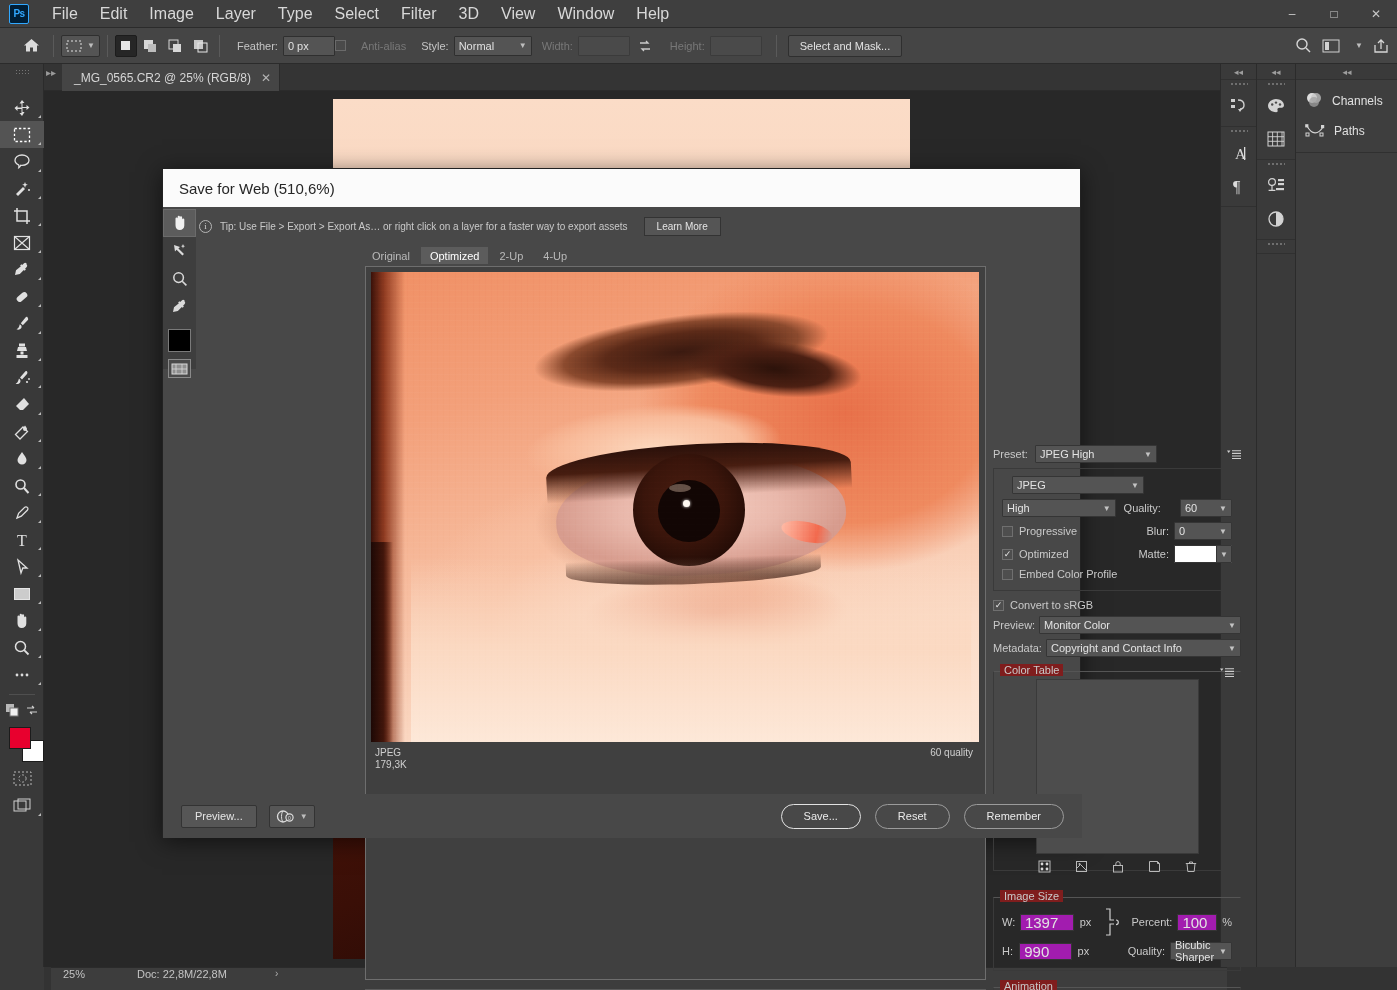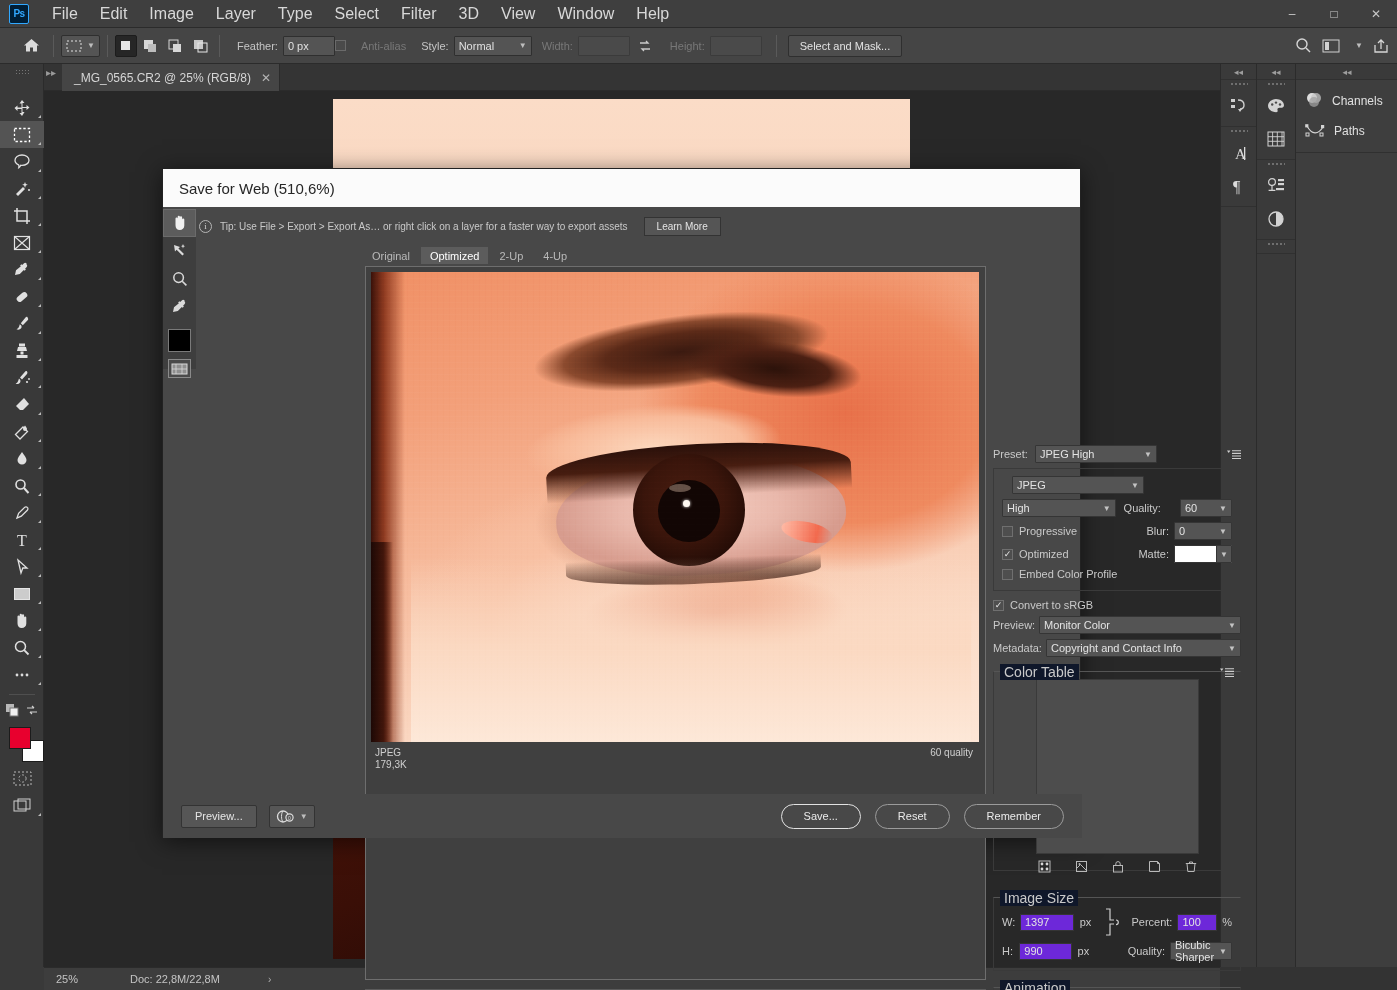--- a/index.html
+++ b/index.html
@@ -205,22 +205,22 @@
     height:33px; display:flex; align-items:center; justify-content:center;
   }
   .panel-tab{
     height:30px; display:flex; align-items:center; gap:8px; padding-left:8px;
     color:#e0e0e0; font-size:12px;
   }
   .panel-tabs{ border-bottom:1px solid #303030; padding-top:6px; padding-bottom:6px; }
 
   
   .statusbar{
-    position:absolute; left:44px; top:967px; width:1176px; height:23px;
-    background:#3d3d3d; display:flex; align-items:center; border-top:1px solid #2b2b2b;
+    position:absolute; left:51px; top:967px; width:1176px; height:23px;
+    background:#3d3d3d; display:flex; align-items:flex-start; border-top:1px solid #2b2b2b;
     color:#c4c4c4; font-size:11px;
   }
   .sb-zoom{ width:68px; padding-left:12px; }
   .sb-doc{ padding-left:18px; }
   .sb-arrow{ margin-left:48px; color:#b0b0b0; font-size:10px; }
   .left-strip{ position:absolute; left:0; top:967px; width:44px; height:23px; background:#393939; }
 
   
   .sfw{
     position:absolute; left:162px; top:168px; width:919px; height:670px;
@@ -387,37 +387,37 @@
   .row{ display:flex; align-items:center; margin-bottom:5px; }
   .lbl{ color:#c9c9c9; font-size:11px; }
   .select{
     background:#545454; border:1px solid #353535; height:18px;
     color:#e3e3e3; font-size:11px; padding:0 4px; border-radius:1px;
     display:flex; align-items:center; justify-content:space-between;
   }
   .select .cv{ font-size:8px; color:#c3c3c3; margin-left:5px; }
   .select.dim{ color:#7e7e7e; background:#4b4b4b; border-color:#3e3e3e; }
   .input{
-    background:#6d28d9; border:1px solid #353535; height:17px;
-    color:#e3e3e3; font-size:11px; padding:0 4px; display:flex; align-items:center;
+    background:#a21caf; border:1px solid #353535; height:17px;
+    color:#e3e3e3; font-size:15px; padding:0 4px; display:flex; align-items:center;
   }
   .flyout-ico{
     width:14px;height:12px; display:flex; align-items:center; justify-content:flex-end;
   }
   .chk{ width:11px;height:11px; border:1px solid #6f6f6f; background:#4e4e4e;
     display:inline-flex; align-items:center; justify-content:center; margin-right:6px; }
   .chk.on:after{ content:"✓"; color:#e8e8e8; font-size:9px; line-height:9px; }
 
   .group-box{
     border:1px solid #3a3a3a; border-top:1px solid #555;
     padding:7px 8px 8px 8px; position:relative;
   }
   .group-title{
-    position:absolute; top:-8px; left:6px; background:#0f172a; padding:0 4px;
-    font-size:14px; color:#c9c9c9;
+    position:absolute; top:-8px; left:6px; background:#7f1d1d; padding:0 4px;
+    font-size:11px; color:#c9c9c9;
   }
 
   .ct-swatchbox{
     width:163px; height:175px; background:#4d4d4d; border:1px solid #3a3a3a;
     margin:0 auto;
   }
   .ct-icons{ display:flex; justify-content:center; gap:24px; margin-top:6px; }
 
   .footer{
     position:absolute; left:0; bottom:0; width:919px; height:44px;

